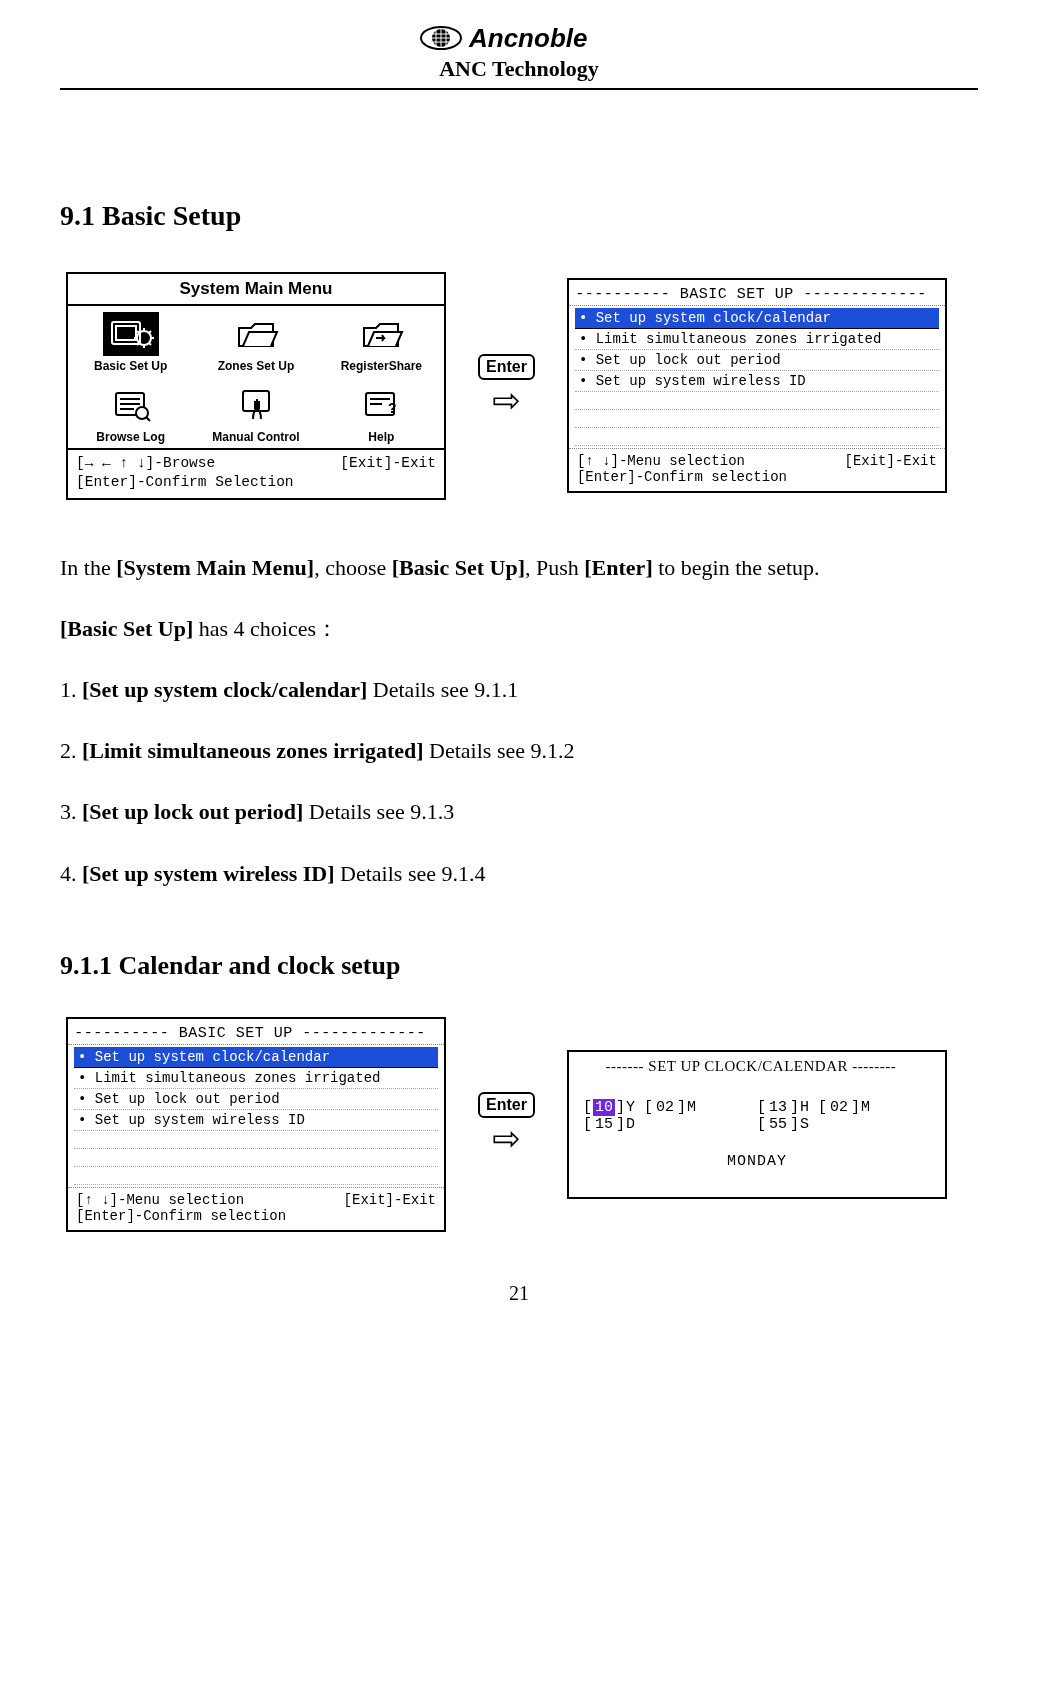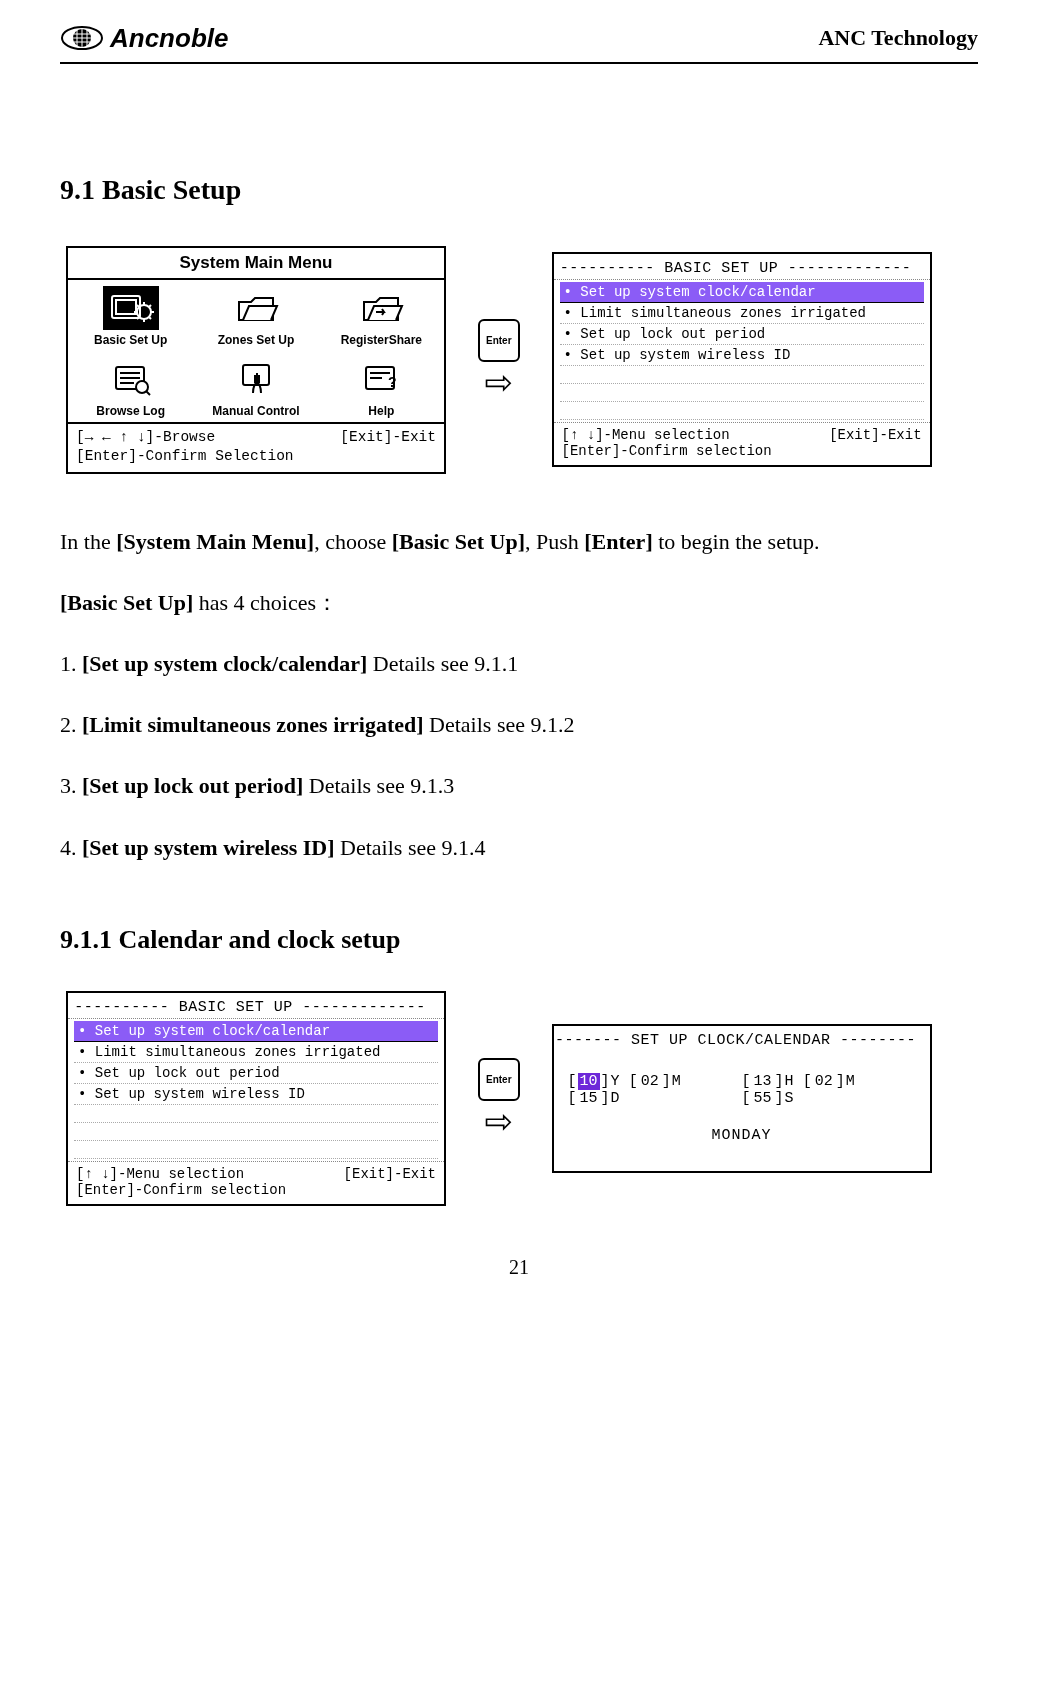--- a/index.html
+++ b/index.html
@@ -10,20 +10,21 @@
     width: 1038px;
     padding: 20px 60px 40px 60px;
   }
   .header-row {
     display: flex;
     justify-content: space-between;
     align-items: center;
     border-bottom: 2px solid #000;
     padding-bottom: 6px;
     margin-bottom: 110px;
+    flex-direction: column;
   }
   .logo {
     display: flex;
     align-items: center;
     gap: 4px;
   }
   .logo svg { display: block; }
   .company-name {
     font-weight: bold;
     font-size: 22px;
@@ -105,21 +106,21 @@
     padding: 2px 6px;
     flex: 1;
   }
   .list-item {
     padding: 2px 4px;
     border-bottom: 1px dotted #aaa;
     font-size: 14px;
     min-height: 18px;
   }
   .list-item.selected {
-    background: #8b5cf6;
+    background: #1d4ed8;
     color: #fff;
     border-bottom: 1px solid #000;
   }
   .list-area .spacer {
     border-bottom: 1px dotted #aaa;
     height: 18px;
   }
   .basic-hints {
     border-top: 1px dotted #888;
     padding: 4px 8px 6px 8px;
@@ -127,23 +128,23 @@
   }
   .enter-block {
     display: flex;
     flex-direction: column;
     align-items: center;
     gap: 4px;
   }
   .enter-btn {
     border: 2px solid #000;
     border-radius: 6px;
-    padding: 14px 6px;
+    padding: 2px 6px;
     font-family: Arial, sans-serif;
-    font-size: 10px;
+    font-size: 16px;
     font-weight: bold;
   }
   .arrow-big {
     font-size: 34px;
     line-height: 1;
   }
   .body-text {
     font-size: 22px;
     line-height: 1.6;
     margin-bottom: 26px;
@@ -350,21 +351,21 @@
       <div>[Enter]-Confirm selection</div>
     </div>
   </div>
 
   <div class="enter-block">
     <div class="enter-btn">Enter</div>
     <div class="arrow-big">⇨</div>
   </div>
 
   <div class="screen">
-    <div class="dashed-title" style="border-bottom:none;">-------  SET UP CLOCK/CALENDAR  --------</div>
+    <div class="dashed-title" style="border-bottom:none;font-family:Liberation Serif, serif;">-------  SET UP CLOCK/CALENDAR  --------</div>
     <div class="clock-body">
       <div class="clock-row">
         <span>
           <span class="clock-token">
               <span>[</span>
               <span class="clock-val selected">10</span>
               <span>]</span>
               <span>Y</span>
             </span>
           <span class="clock-token"> 

